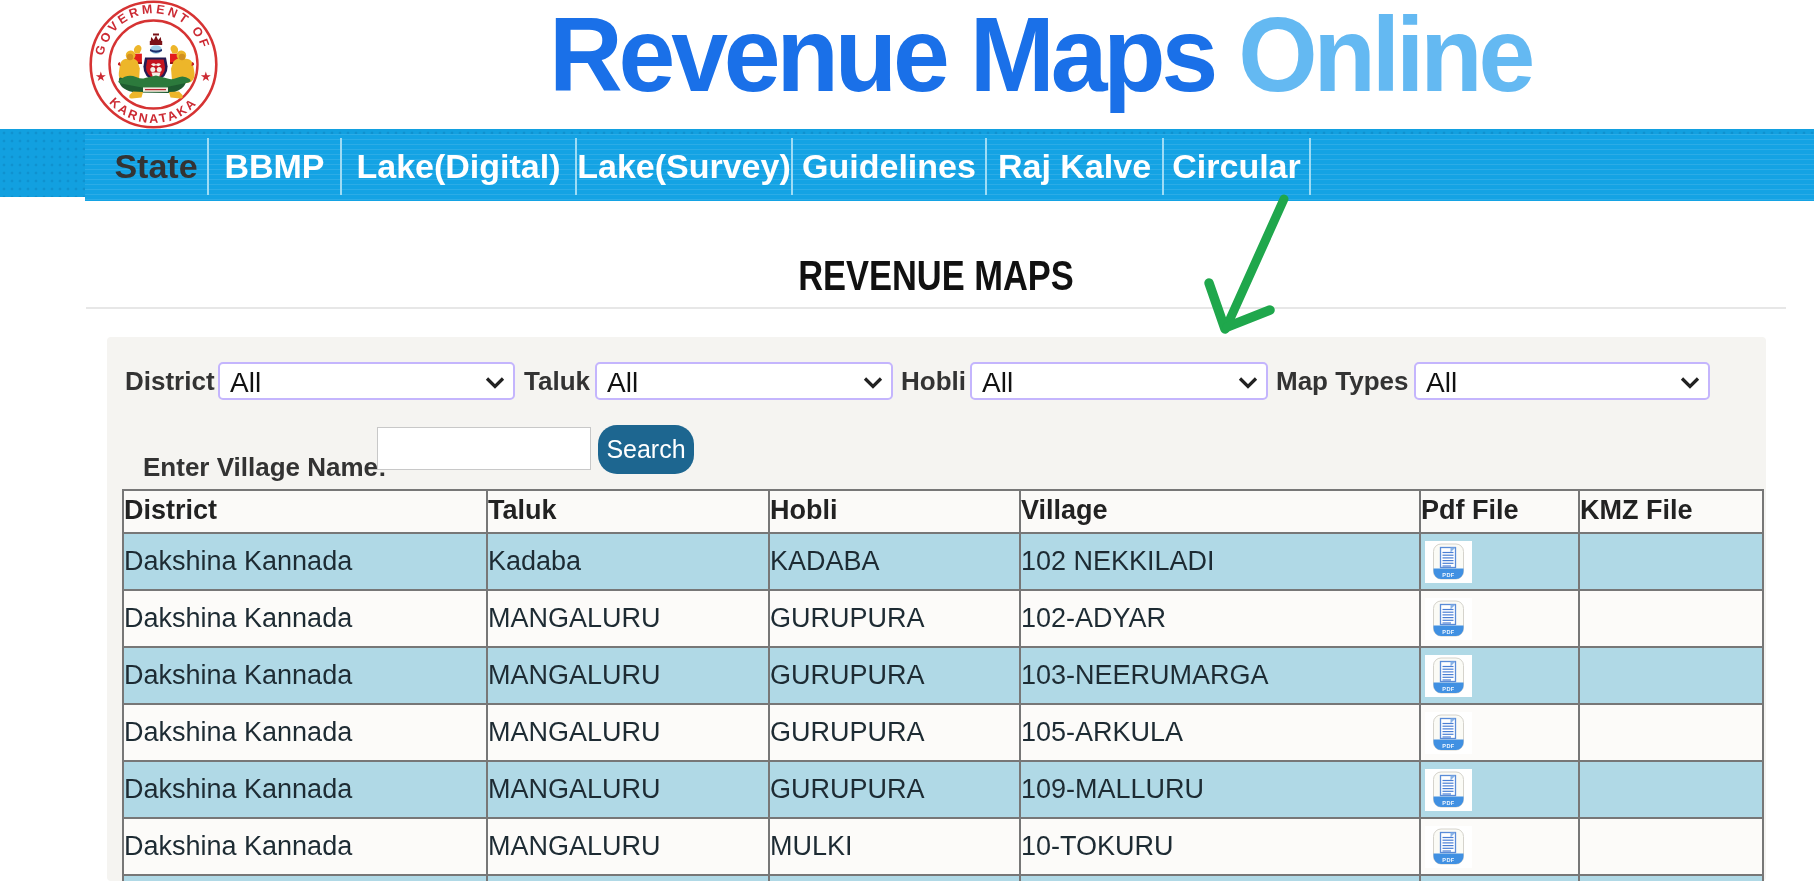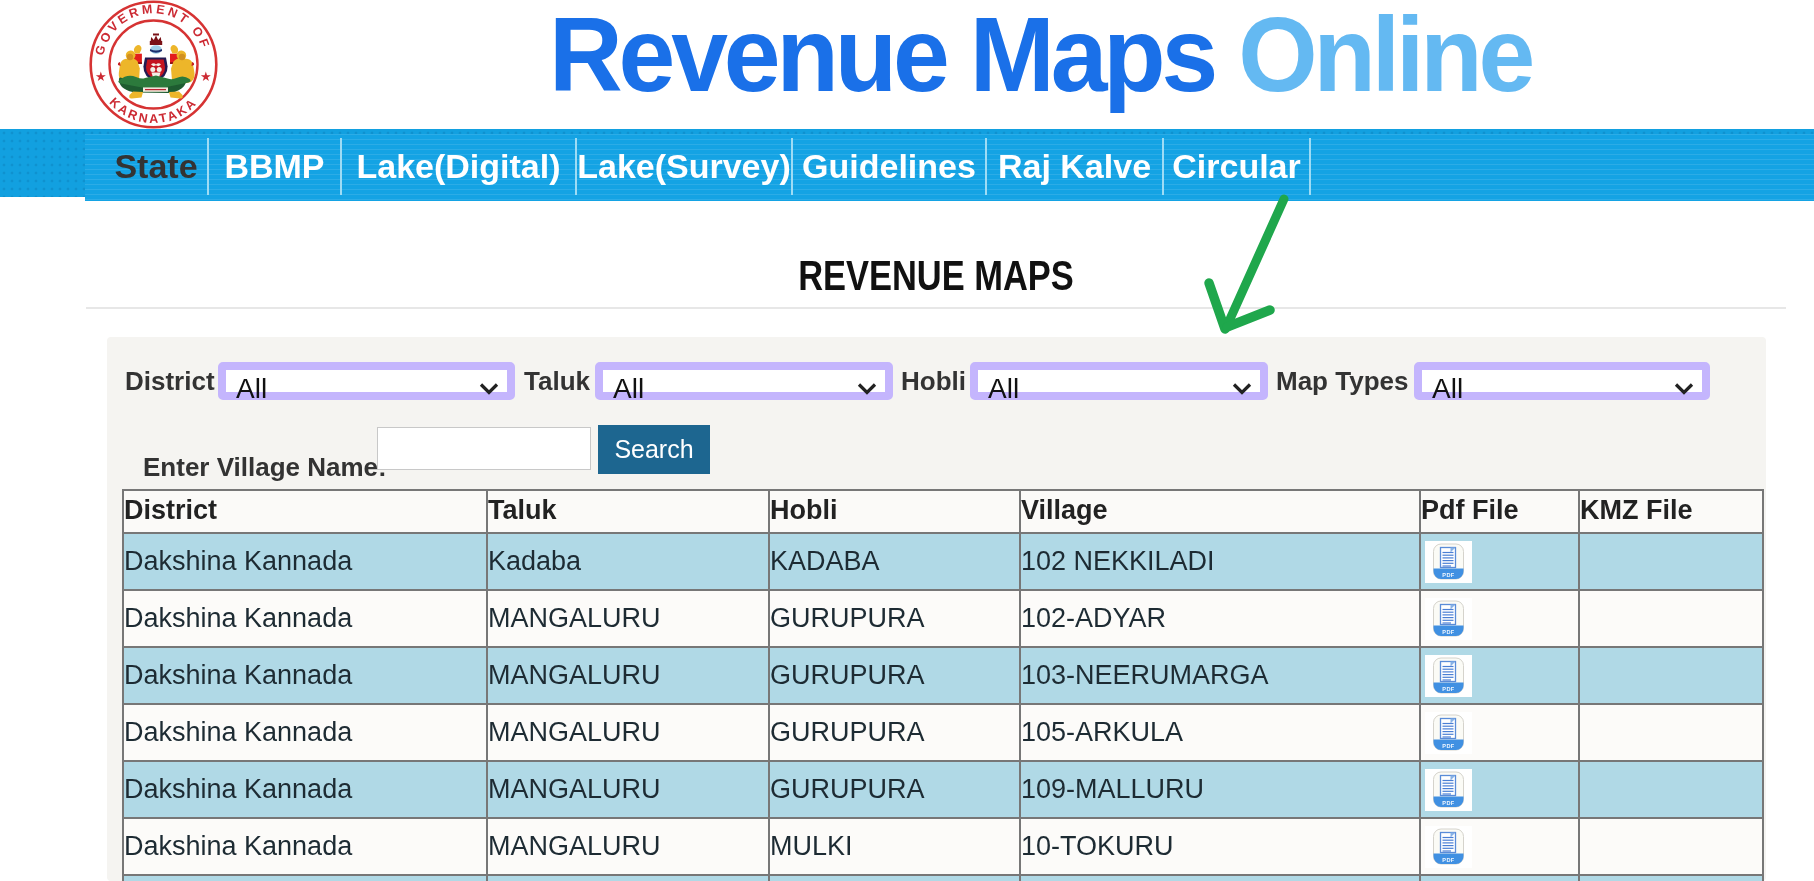--- a/index.html
+++ b/index.html
@@ -21,21 +21,21 @@
     color:#ffffff;font-weight:bold;font-size:34px;border-right:2px solid #9edcf5;box-sizing:border-box;}
   #menu .it.first{border-left:0;}
   #menu .it.active{color:#333333;}
   
   #rvheading{left:0;top:252px;width:1872px;text-align:center;font-size:42px;font-weight:bold;color:#111;
     letter-spacing:0px;transform:scaleX(0.82);transform-origin:936px 0;white-space:nowrap;}
   #hr{left:86px;top:307px;width:1700px;height:2px;background:#e7e7e7;}
   
   #panel{left:107px;top:337px;width:1659px;height:544px;background:#f5f4f1;border-radius:4px;}
   .lbl{position:absolute;font-weight:bold;color:#333;font-size:26px;white-space:nowrap;}
-  .sel{position:absolute;background:#fff;border:8px solid #c4b5fd;border-radius:5px;box-sizing:border-box;height:38px;}
+  .sel{position:absolute;background:#fff;border:2px solid #c4b5fd;border-radius:5px;box-sizing:border-box;height:38px;}
   .sel .all{position:absolute;left:10px;top:3px;font-size:28px;color:#111;}
   .sel svg{position:absolute;right:7px;top:11px;}
   #vinput{position:absolute;background:#fff;border:1px solid #c8c8c8;box-sizing:border-box;}
   #searchbtn{position:absolute;background:#1d6690;color:#fff;font-size:25px;display:flex;
     align-items:center;justify-content:center;}
   
   #tbl{position:absolute;left:122px;top:489px;border-collapse:collapse;table-layout:fixed;width:1640px;}
   #tbl td,#tbl th{border:2px solid #777;padding:0;text-align:left;font-size:27px;color:#1d2b33;
     overflow:hidden;white-space:nowrap;}
   #tbl th{font-weight:bold;color:#222;height:38px;padding-bottom:3px;background:#fbfaf8;}
@@ -143,21 +143,21 @@
 <div class="lbl" style="left:1276px;top:366px;text-align:right;">Map Types</div>
 <div class="sel" style="left:1414px;top:362px;width:296px;">
     <span class="all">All</span>
   <svg width="22" height="16" viewBox="0 0 22 16">
       <path d="M3 3.5 L11 11.5 L19 3.5" stroke="#222" stroke-width="3.2" fill="none"></path>
     </svg>
   </div>
 
 <div class="lbl" style="left:143px;top:436px;margin-top:16px;">Enter Village Name:</div>
 <div id="vinput" style="left:377px;top:427px;width:214px;height:43px;"></div>
-<div id="searchbtn" style="left:598px;top:425px;width:112px;height:49px;">Search</div>
+<div id="searchbtn" style="left:598px;top:425px;width:96px;height:49px;border-radius:19px;">Search</div>
 
 <svg class="abs" style="left:1150px;top:180px" width="180" height="180" viewBox="0 0 180 180">
   <path d="M134 19 Q104 86 76 148" stroke="#1fa74c" stroke-width="9" fill="none" stroke-linecap="round"></path>
   <path d="M59 103 L75 149" stroke="#1fa74c" stroke-width="9.5" fill="none" stroke-linecap="round"></path>
   <path d="M120 130 L77 147" stroke="#1fa74c" stroke-width="9.5" fill="none" stroke-linecap="round"></path>
 </svg>
 
 <table id="tbl">
   <colgroup>
       <col style="width:364px">

